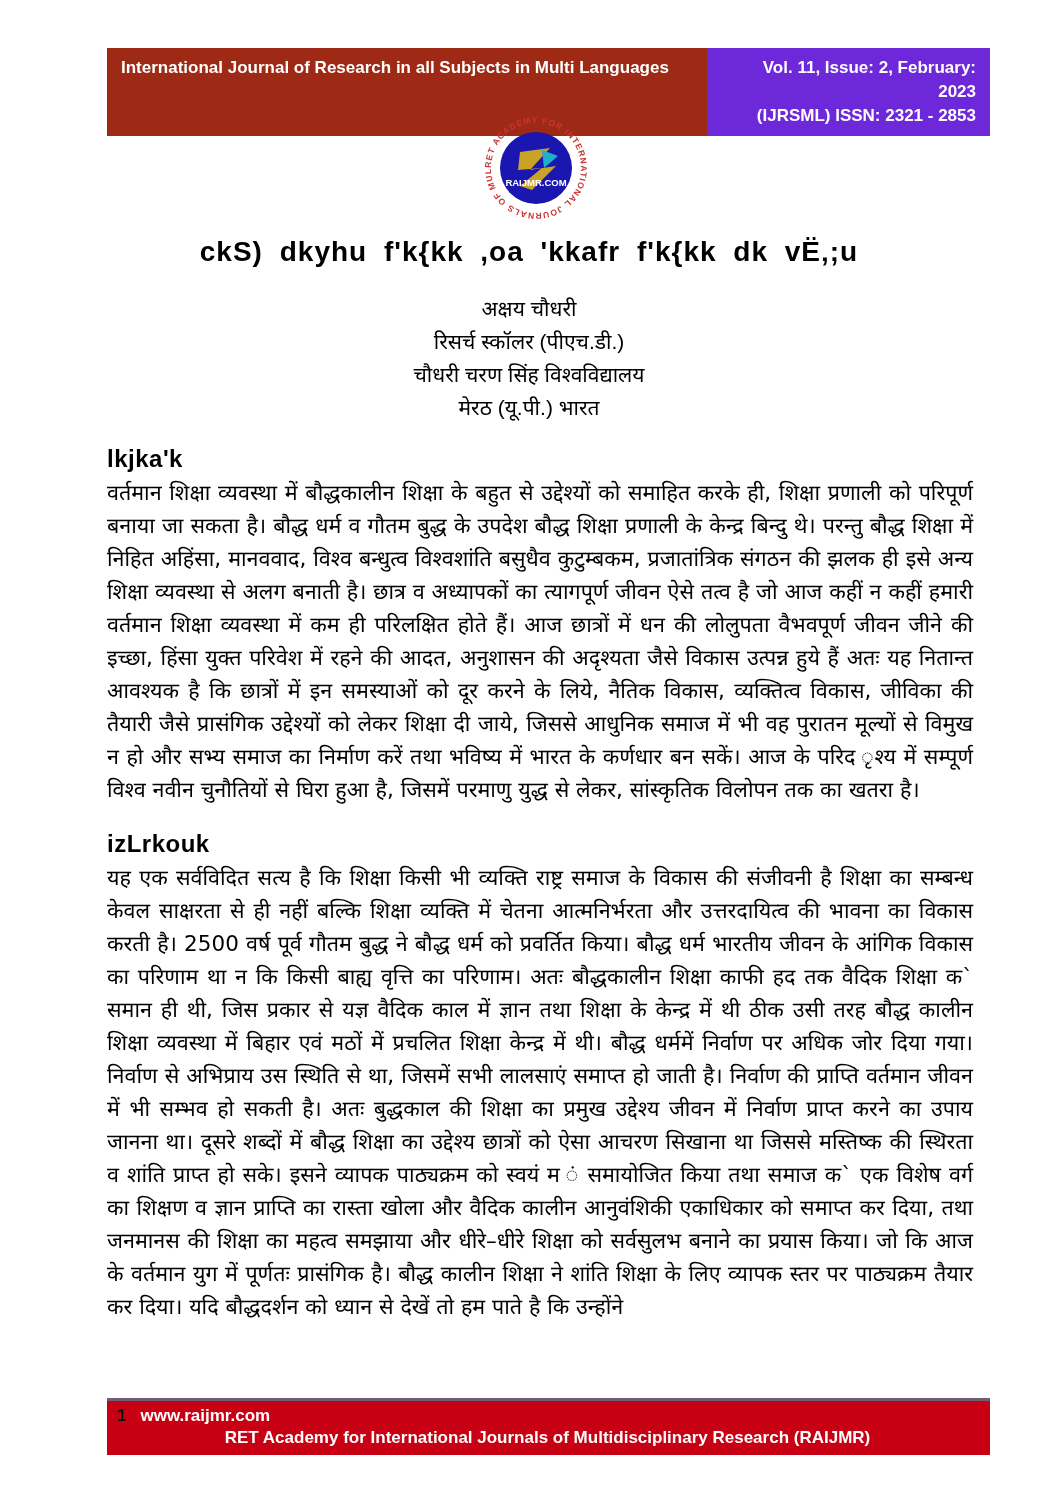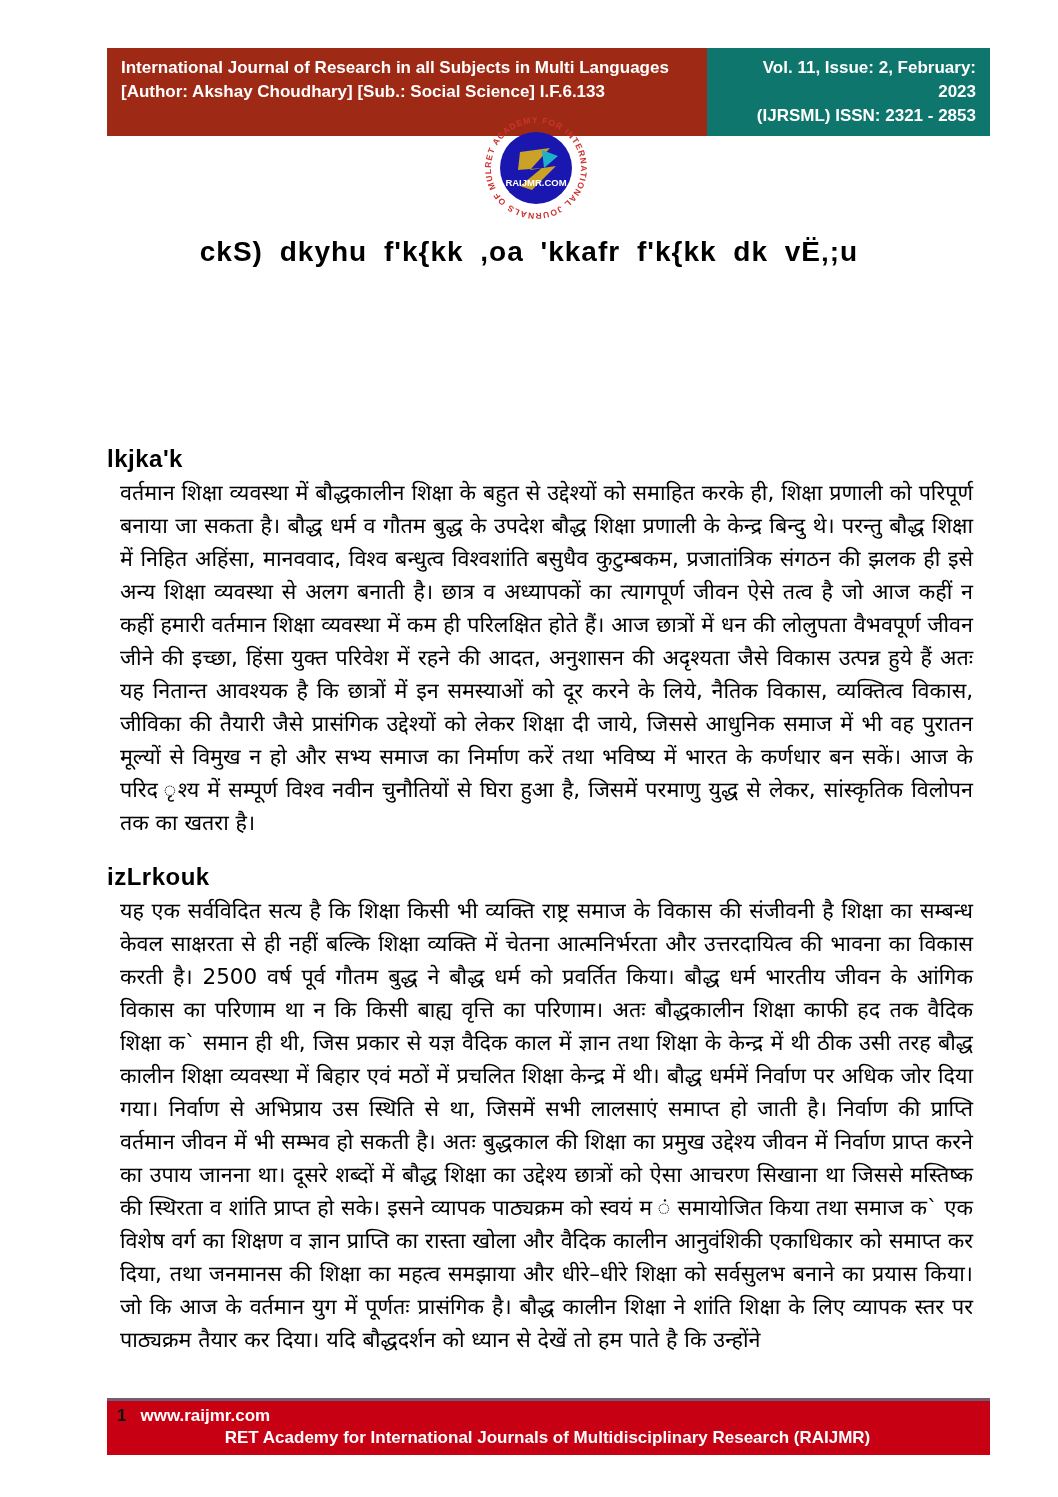--- a/index.html
+++ b/index.html
@@ -4,36 +4,36 @@
 <style>
   html,body{margin:0;padding:0;background:#ffffff;}
   .page{
     position:relative;width:1058px;height:1497px;background:#ffffff;overflow:hidden;
     font-family:"Liberation Sans","DejaVu Sans",sans-serif;color:#000;
   }
   
   .header{position:absolute;top:48px;left:107px;width:883px;display:flex;}
   .header .cell{padding:8px 14px;color:#fff;font-weight:bold;font-size:17px;line-height:24px;}
   .header-left{background:#9e2a15;width:572px;}
-  .header-right{background:#0f766e;width:255px;text-align:right;flex:1;}
+  .header-right{background:#6d28d9;width:255px;text-align:right;flex:1;}
   
   .logo-wrap{position:absolute;top:116px;left:484px;width:104px;height:104px;}
   
   .paper-title{
     position:absolute;top:236px;left:0;width:100%;text-align:center;
     font-weight:bold;font-size:28px;letter-spacing:1px;word-spacing:8px;
   }
   
   .authors{position:absolute;top:292px;left:0;width:100%;text-align:center;
     font-size:21px;line-height:33px;}
   
   .content{position:absolute;top:445px;left:107px;width:866px;}
   .section-heading{font-size:24px;font-weight:bold;margin:0 0 3px 0;letter-spacing:.5px;}
   .body-para{
-    font-size:21.5px;line-height:33px;text-align:justify;margin:0 0 24px 13px;
+    font-size:21.5px;line-height:33px;text-align:justify;margin:0 0 24px 0;
     font-family:"DejaVu Sans","Liberation Sans",sans-serif;
   }
   .section-2 .section-heading{margin-top:18px;}
   
   .footer{
     position:absolute;top:1398px;left:107px;width:883px;background:#c70014;
     border-top:3px solid #6f5e72;color:#fff;font-weight:bold;font-size:17px;
     padding:5px 12px 7px 10px;box-sizing:border-box;
   }
   .footer-row1{display:flex;align-items:baseline;}
@@ -43,21 +43,20 @@
   .footer-row2{text-align:center;margin-top:2px;}
 </style>
 </head>
 <body>
 
 <div class="page">
 
   <div class="header">
     <div class="cell header-left">
       <div>International Journal of Research in all Subjects in Multi Languages</div>
-      <div>[Author: Akshay Choudhary] [Sub.: Social Science] I.F.6.133</div>
     </div>
     <div class="cell header-right">
       <div>Vol. 11, Issue: 2, February: 2023</div>
       <div>(IJRSML) ISSN: 2321 - 2853</div>
     </div>
   </div>
 
   <div class="logo-wrap">
     <svg width="104" height="104" viewBox="0 0 104 104">
       <defs>
@@ -68,20 +67,26 @@
       </text>
       <circle cx="52" cy="52" r="36" fill="#1a17b0"></circle>
       <path d="M36 36 L66 32 L46 54 L72 50 L48 74 L36 70 L58 52 L34 54 Z" fill="#c9a227"></path>
       <path d="M58 34 L74 40 L60 52 Z" fill="#1fb0c9"></path>
       <text x="52" y="70" text-anchor="middle" font-size="9.5" font-weight="bold" fill="#ffffff">RAIJMR.COM</text>
     </svg>
   </div>
 
   <div class="paper-title">ckS) dkyhu f'k{kk ,oa 'kkafr f'k{kk dk vË‚;u</div>
 
+  <div class="authors">
+    <div>अक्षय चौधरी</div>
+    <div>रिसर्च स्कॉलर (पीएच.डी.)</div>
+    <div>चौधरी चरण सिंह विश्वविद्यालय</div>
+    <div>मेरठ (यू.पी.) भारत</div>
+  </div>
 
   <div class="content">
     <div class="section-1">
       <h2 class="section-heading">lkjka'k</h2>
       <p class="body-para">वर्तमान शिक्षा व्यवस्था में बौद्धकालीन शिक्षा के बहुत से उद्देश्यों को समाहित करके ही, शिक्षा प्रणाली को परिपूर्ण बनाया जा सकता है। बौद्ध धर्म व गौतम बुद्ध के उपदेश बौद्ध शिक्षा प्रणाली के केन्द्र बिन्दु थे। परन्तु बौद्ध शिक्षा में निहित अहिंसा, मानववाद, विश्व बन्धुत्व विश्वशांति बसुधैव कुटुम्बकम, प्रजातांत्रिक संगठन की झलक ही इसे अन्य शिक्षा व्यवस्था से अलग बनाती है। छात्र व अध्यापकों का त्यागपूर्ण जीवन ऐसे तत्व है जो आज कहीं न कहीं हमारी वर्तमान शिक्षा व्यवस्था में कम ही परिलक्षित होते हैं। आज छात्रों में धन की लोलुपता वैभवपूर्ण जीवन जीने की इच्छा, हिंसा युक्त परिवेश में रहने की आदत, अनुशासन की अदृश्यता जैसे विकास उत्पन्न हुये हैं अतः यह नितान्त आवश्यक है कि छात्रों में इन समस्याओं को दूर करने के लिये, नैतिक विकास, व्यक्तित्व विकास, जीविका की तैयारी जैसे प्रासंगिक उद्देश्यों को लेकर शिक्षा दी जाये, जिससे आधुनिक समाज में भी वह पुरातन मूल्यों से विमुख न हो और सभ्य समाज का निर्माण करें तथा भविष्य में भारत के कर्णधार बन सकें। आज के परिद ृश्य में सम्पूर्ण विश्व नवीन चुनौतियों से घिरा हुआ है, जिसमें परमाणु युद्ध से लेकर, सांस्कृतिक विलोपन तक का खतरा है।</p>
     </div>
     <div class="section-2">
       <h2 class="section-heading">izLrkouk</h2>
       <p class="body-para">यह एक सर्वविदित सत्य है कि शिक्षा किसी भी व्यक्ति राष्ट्र समाज के विकास की संजीवनी है शिक्षा का सम्बन्ध केवल साक्षरता से ही नहीं बल्कि शिक्षा व्यक्ति में चेतना आत्मनिर्भरता और उत्तरदायित्व की भावना का विकास करती है। 2500 वर्ष पूर्व गौतम बुद्ध ने बौद्ध धर्म को प्रवर्तित किया। बौद्ध धर्म भारतीय जीवन के आंगिक विकास का परिणाम था न कि किसी बाह्य वृत्ति का परिणाम। अतः बौद्धकालीन शिक्षा काफी हद तक वैदिक शिक्षा क` समान ही थी, जिस प्रकार से यज्ञ वैदिक काल में ज्ञान तथा शिक्षा के केन्द्र में थी ठीक उसी तरह बौद्ध कालीन शिक्षा व्यवस्था में बिहार एवं मठों में प्रचलित शिक्षा केन्द्र में थी। बौद्ध धर्ममें निर्वाण पर अधिक जोर दिया गया। निर्वाण से अभिप्राय उस स्थिति से था, जिसमें सभी लालसाएं समाप्त हो जाती है। निर्वाण की प्राप्ति वर्तमान जीवन में भी सम्भव हो सकती है। अतः बुद्धकाल की शिक्षा का प्रमुख उद्देश्य जीवन में निर्वाण प्राप्त करने का उपाय जानना था। दूसरे शब्दों में बौद्ध शिक्षा का उद्देश्य छात्रों को ऐसा आचरण सिखाना था जिससे मस्तिष्क की स्थिरता व शांति प्राप्त हो सके। इसने व्यापक पाठ्यक्रम को स्वयं म ं समायोजित किया तथा समाज क` एक विशेष वर्ग का शिक्षण व ज्ञान प्राप्ति का रास्ता खोला और वैदिक कालीन आनुवंशिकी एकाधिकार को समाप्त कर दिया, तथा जनमानस की शिक्षा का महत्व समझाया और धीरे–धीरे शिक्षा को सर्वसुलभ बनाने का प्रयास किया। जो कि आज के वर्तमान युग में पूर्णतः प्रासंगिक है। बौद्ध कालीन शिक्षा ने शांति शिक्षा के लिए व्यापक स्तर पर पाठ्यक्रम तैयार कर दिया। यदि बौद्धदर्शन को ध्यान से देखें तो हम पाते है कि उन्होंने</p>
     </div>

